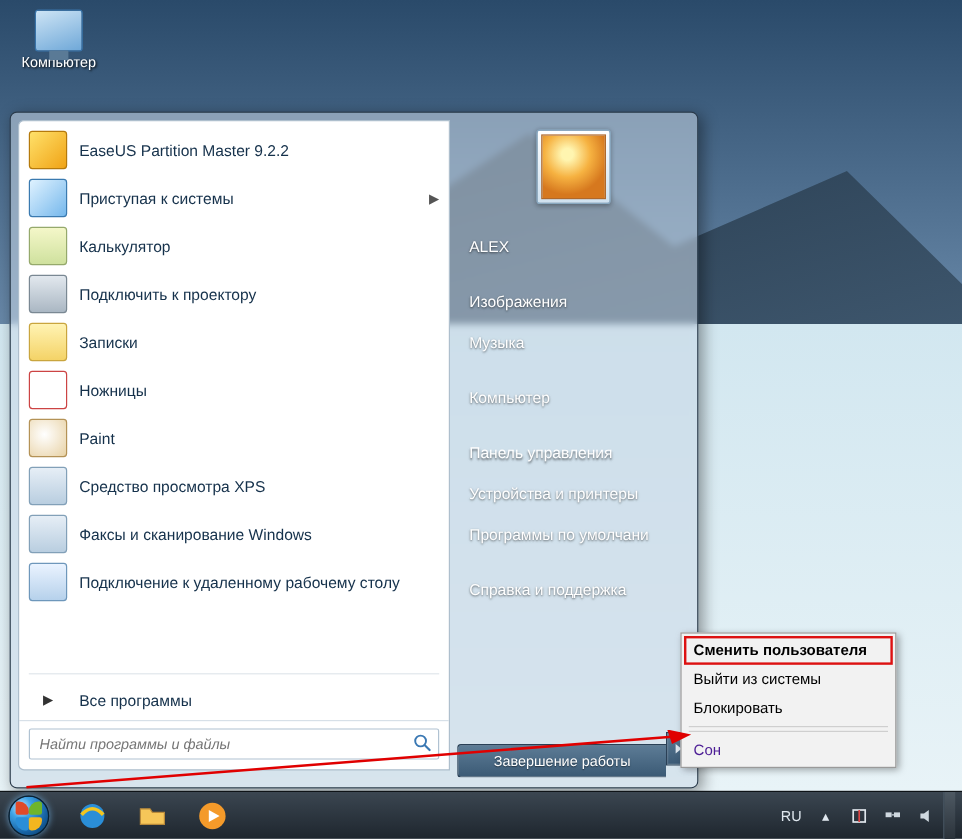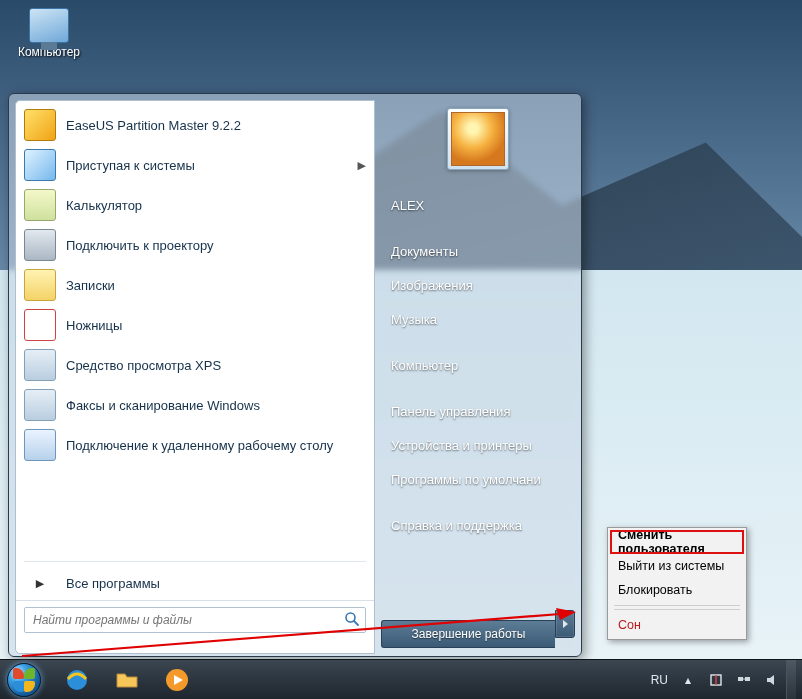--- a/index.html
+++ b/index.html
@@ -7,49 +7,49 @@
   body { position: relative; background: linear-gradient(to bottom, #2a4a6a 0%, #6a8aaa 40%, #9ab5c8 55%, #c5d8e2 75%, #e8f0f4 100%); }
 
   
   .desktop-icon { position: absolute; top: 8px; left: 14px; width: 70px; text-align: center; color: #fff; font-size: 12px; cursor: pointer; }
   .desktop-icon .icon { width: 40px; height: 35px; margin: 0 auto 2px; background: linear-gradient(160deg,#cde4f5,#6fa8d8); border: 1px solid #3973a8; border-radius: 3px; position: relative; }
   .desktop-icon .icon::after { content:""; position:absolute; bottom:-8px; left:11px; width:16px; height:8px; background:#5a7a96; border-radius:1px; }
   .desktop-icon span { text-shadow: 1px 1px 2px #000; }
 
   
   .start-menu { position: absolute; left: 8px; bottom: 42px; width: 574px; height: 564px; display:flex; border:1px solid #2a3a4a; border-radius:6px; overflow:visible; box-shadow: 3px 3px 12px rgba(0,0,0,0.4); background: rgba(200,215,230,0.55); backdrop-filter: blur(3px); }
-  .sm-left { width: 360px; background:#fff; border-radius:5px 0 0 5px; margin:6px 0 2px 6px; display:flex; flex-direction:column; border:1px solid #aebfcd; }
+  .sm-left { width: 360px; background:#fff; border-radius:5px 0 0 5px; margin:6px 0 14px 6px; display:flex; flex-direction:column; border:1px solid #aebfcd; }
   .sm-left-list { flex:1; overflow:hidden; padding:4px 0;}
   .sm-item { display:flex; align-items:center; height:40px; padding:0 8px; font-size:13px; color:#15314b; cursor:pointer; gap:10px; position:relative; }
   .sm-item .app-icon { width:32px; height:32px; flex-shrink:0; border-radius:3px; }
   .sm-item .submenu-arrow { margin-left:auto; font-size:11px; color:#555; }
   .sm-divider { height:1px; background:#e0e6ec; margin:4px 8px; }
   .all-programs { display:flex; align-items:center; height:34px; padding:0 8px; font-size:13px; color:#15314b; cursor:pointer; gap:10px;}
   .all-programs .arrow { font-size:11px; color:#333; width:32px; text-align:center; }
-  .search-wrap { padding:6px 8px 20px; border-top:1px solid #d7e0e8;}
+  .search-wrap { padding:6px 8px 8px; border-top:1px solid #d7e0e8;}
   .search-box { position:relative; }
   .search-box input { width:100%; height:26px; border:1px solid #b0c2d2; border-radius:2px; padding:0 28px 0 8px; font-size:12px; font-style:italic; color:#888; outline:none; }
   .search-box .mag { position:absolute; right:6px; top:4px; color:#3a78b3; }
 
   .sm-right { flex:1; padding:14px 0 0 0; display:flex; flex-direction:column; color:#fff; }
   .user-pic-frame { width:62px; height:62px; margin:0 auto 18px; padding:3px; background:linear-gradient(#fff,#cfe1ef); border:1px solid #88a8c0; border-radius:3px; box-shadow:0 1px 4px rgba(0,0,0,0.3); }
   .user-pic { width:100%; height:100%; background:radial-gradient(circle at 40% 30%, #fff5b0 10%, #f6b241 40%, #d6781e 70%); border:1px solid #b0682a;}
   .right-list { flex:1; }
   .right-item { height:34px; display:flex; align-items:center; padding:0 16px; font-size:13px; color:#fff; text-shadow:0 1px 2px rgba(0,0,0,0.6); cursor:pointer; white-space:nowrap; overflow:hidden; }
   .right-spacer { height:12px; }
   .shutdown-row { padding:6px 6px 8px 6px; display:flex; }
   .shutdown-btn { flex:1; height:28px; display:flex; align-items:center; justify-content:center; font-size:12px; color:#fff; background:linear-gradient(#5d7c96,#3b5a75); border:1px solid #2a4056; border-right:none; border-radius:3px 0 0 3px; cursor:pointer; text-shadow:0 1px 1px rgba(0,0,0,0.5);margin-top:10px;}
   .shutdown-arrow { width:20px; height:28px; background:linear-gradient(#5d7c96,#3b5a75); border:1px solid #2a4056; border-radius:0 3px 3px 0; display:flex; align-items:center; justify-content:center; color:#fff; font-size:10px; cursor:pointer; box-shadow: inset 0 0 0 1px rgba(255,255,255,0.1);}
   .shutdown-arrow .tri { width:0;height:0;border-top:4px solid transparent;border-bottom:4px solid transparent;border-left:5px solid #dfe8ef;}
 
   
-  .shutdown-submenu { position:absolute; right:-166px; bottom:16px; width:140px; background:#f2f2f2; border:1px solid #9a9a9a; box-shadow:2px 2px 6px rgba(0,0,0,0.35); font-size:12.5px; padding:2px; }
+  .shutdown-submenu { position:absolute; right:-166px; bottom:16px; width:180px; background:#f2f2f2; border:1px solid #9a9a9a; box-shadow:2px 2px 6px rgba(0,0,0,0.35); font-size:12.5px; padding:2px; }
   .sub-item { height:24px; display:flex; align-items:center; padding:0 8px; cursor:pointer; color:#000;}
   .sub-item.highlight { outline:2px solid #d11; outline-offset:-2px; font-weight:bold;}
-  .sub-item.disabled { color:#b91c1c; cursor:default;}
+  .sub-item.disabled { color:#4c1d95; cursor:default;}
   .sub-sep { height:1px; background:#cfcfcf; margin:3px 4px;}
 
   
   .red-arrow { position:absolute; left:20px; bottom:41px; width:560px; height:50px; pointer-events:none; }
 
   
   .taskbar { position:absolute; left:0; bottom:0; right:0; height:40px; background:linear-gradient(#3b4651,#1e262e); border-top:1px solid #0e1317; display:flex; align-items:center; padding:0 6px 0 0; }
   .start-orb { width:48px; height:40px; display:flex; align-items:center; justify-content:center; cursor:pointer; }
   .orb { width:34px; height:34px; border-radius:50%; background:radial-gradient(circle at 30% 28%, #b7e0ff 4%, #3da2e6 28%, #1661a2 66%, #0a3458 100%); border:1px solid #072135; box-shadow:0 0 6px rgba(130,200,255,0.7); position:relative; overflow:hidden; }
   .orb::before { content:""; position:absolute; left:5px; top:4px; width:11px; height:11px; background:#e04a2a; border-radius:2px 8px 2px 2px; }
@@ -115,20 +115,24 @@
         </div>
         <div class="sm-item">
           <div class="app-icon ic-note"></div>
           <span>Записки</span>
         </div>
         <div class="sm-item">
           <div class="app-icon ic-scis"></div>
           <span>Ножницы</span>
         </div>
         <div class="sm-item">
+          <div class="app-icon ic-paint"></div>
+          <span>Paint</span>
+        </div>
+        <div class="sm-item">
           <div class="app-icon ic-xps"></div>
           <span>Средство просмотра XPS</span>
         </div>
         <div class="sm-item">
           <div class="app-icon ic-fax"></div>
           <span>Факсы и сканирование Windows</span>
         </div>
         <div class="sm-item">
           <div class="app-icon ic-rdp"></div>
           <span>Подключение к удаленному рабочему столу</span>
@@ -152,21 +156,20 @@
     </div>
   </div>
 
   <div class="sm-right">
     <div class="user-pic-frame">
       <div class="user-pic"></div>
     </div>
     <div class="right-list">
       <div class="right-item">ALEX</div>
       <div class="right-spacer"></div>
-      <div class="right-item">Документы</div>
       <div class="right-item">Изображения</div>
       <div class="right-item">Музыка</div>
       <div class="right-spacer"></div>
       <div class="right-item">Компьютер</div>
       <div class="right-spacer"></div>
       <div class="right-item">Панель управления</div>
       <div class="right-item">Устройства и принтеры</div>
       <div class="right-item">Программы по умолчани</div>
       <div class="right-spacer"></div>
       <div class="right-item">Справка и поддержка</div>

